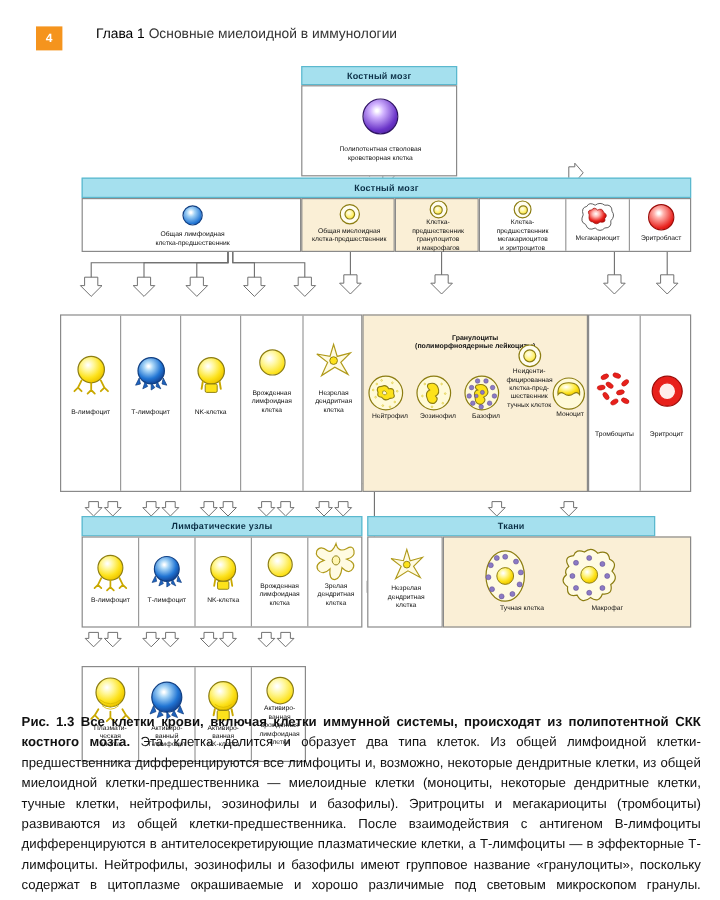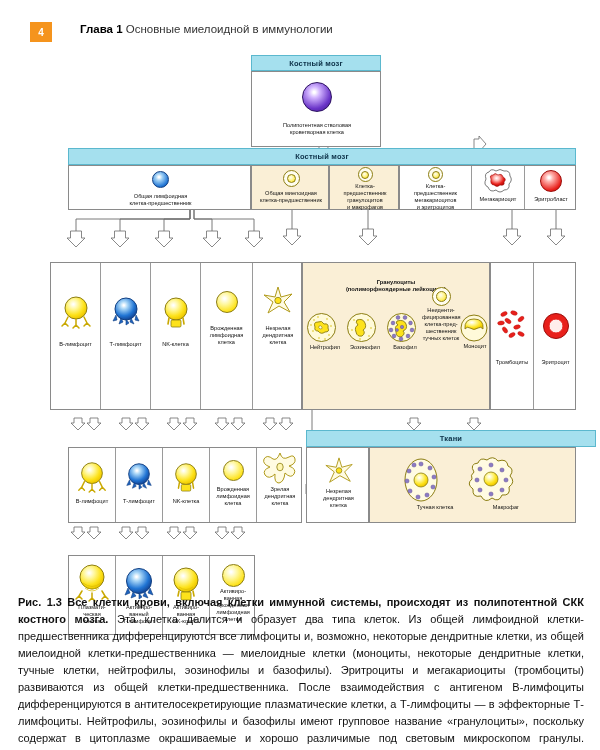--- a/index.html
+++ b/index.html
@@ -17,21 +17,21 @@
   .page-header { position:absolute; left:0; top:22px; width:600px; height:26px; }
   .page-num {
     position:absolute; left:30px; top:0; width:22px; height:20px;
     background:#F5941D; color:#ffffff; font-size:10px; font-weight:bold;
     display:flex; align-items:center; justify-content:center;
   }
   .chapter-line {
     position:absolute; left:72px; top:1px; font-size:11.5px; color:#333;
     white-space:nowrap;
   }
-  .chapter-line b { font-weight:bold; color:#000;padding-left:8px; }
+  .chapter-line b { font-weight:normal; color:#000;padding-left:8px; }
 
   
   .diagram { position:absolute; left:16px; top:55px; width:600px; height:535px;text-decoration:underline; }
 
   .band {
     position:absolute; background:#A5E0EE; border:1px solid #5BB8CE;
     color:#0b2f46; font-size:7.5px; font-weight:bold;
     display:flex; align-items:center; justify-content:center;
     letter-spacing:.2px;
   }
@@ -487,21 +487,24 @@
         <svg width="28" height="28" viewBox="0 0 28 28">
           <circle cx="14" cy="14" r="12.5" fill="#E8201B" stroke="#9b0b08" stroke-width="1"></circle>
           <circle cx="14" cy="14" r="7" fill="#FFEDEB"></circle>
           <circle cx="14" cy="14" r="7" fill="none" stroke="#E8201B" stroke-width="1"></circle>
         </svg>
       </div>
       <div class="cell-lbl">Эритроцит</div>
     </div>
   </div>
 
-  <div class="band" style="left:290px; top:375px; width:290px; height:17px;">
+  <div class="band" style="left:52px; top:375px; width:234px; height:17px;">
+    <span>Лимфатические узлы</span>
+  </div>
+  <div class="band" style="left:290px; top:375px; width:240px; height:17px;">
     <span>Ткани</span>
   </div>
 
   <div class="panel" style="left:52px; top:392px; width:234px; height:76px;">
     <div class="cell-col" style="left:0; width:47px;">
       <div class="cell-art" style="height:50px; padding-top:6px;">
         <svg width="34" height="34" viewBox="0 0 36 36">
           <circle cx="18" cy="15" r="11" fill="url(#yc1)" stroke="#8c7d12" stroke-width="1"></circle>
           <g stroke="#C9A800" stroke-width="1.5" fill="none" stroke-linecap="round">
             <path d="M10 24 L7 30 M7 30 L4 33 M7 30 L10 33"></path>

